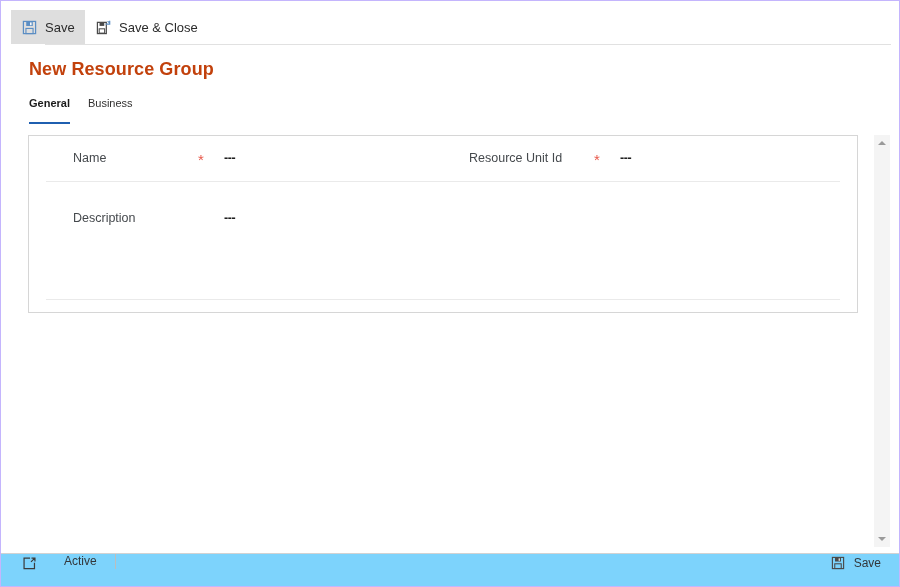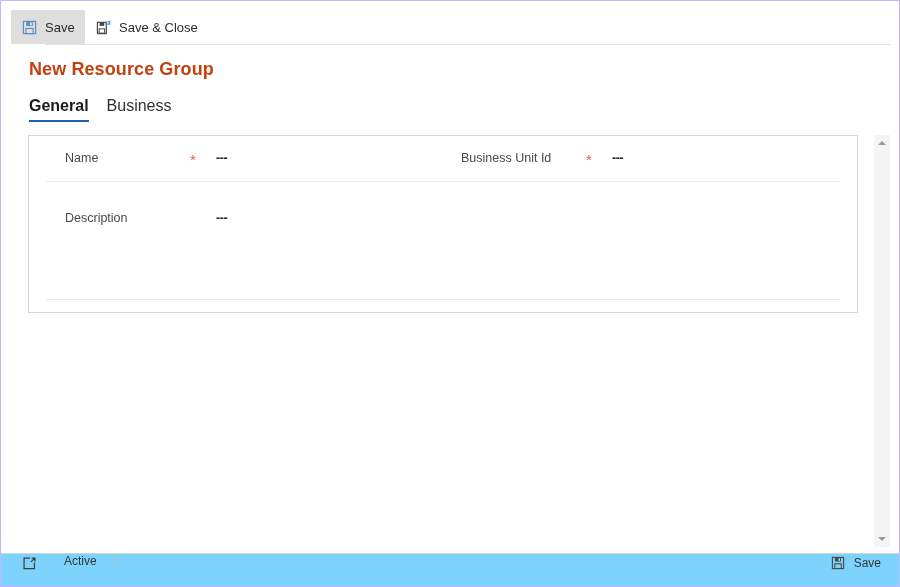--- a/index.html
+++ b/index.html
@@ -85,23 +85,23 @@
   #tab-strip {
     position: absolute;
     left: 28px;
     top: 96px;
     display: flex;
     align-items: flex-start;
     gap: 18px;
   }
   .tab {
     position: relative;
-    font-size: 16px;
+    font-size: 11px;
     color: #323130;
-    padding-bottom: 7px;
+    padding-bottom: 15px;
     cursor: pointer;
     user-select: none;
     white-space: nowrap;
   }
   .tab.selected {
     font-weight: bold;
     color: #1b1b1b;
   }
   .tab.selected::after {
     content: "";
@@ -151,20 +151,21 @@
     height: 18px;
   }
   #field-name { left: 36px; }
   #field-business-unit { left: 432px; }
   #field-description { left: 36px; top: 26px; align-items: flex-end; }
 
   .field-label {
     font-size: 12.5px;
     color: #45494d;
     white-space: nowrap;
+    margin-left: 8px;
   }
   .req-star {
     color: #e8584a;
     font-size: 15px;
     line-height: 1;
     position: relative;
     top: 1px;
   }
   .field-value {
     font-size: 12.5px;
@@ -312,21 +313,21 @@
 
     <div class="field-row" id="row-name">
 
       <div class="field" id="field-name">
         <span class="field-label lbl-box">Name</span>
         <span class="req-star star-box">*</span>
         <span class="field-value">---</span>
       </div>
 
       <div class="field" id="field-business-unit">
-        <span class="field-label lbl-box-wide">Business Unit Id</span>
+        <span class="field-label lbl-box-wide">Resource Unit Id</span>
         <span class="req-star star-box">*</span>
         <span class="field-value">---</span>
       </div>
     </div>
 
     <div class="field-row" id="row-description">
       <div class="field" id="field-description">
         <span class="field-label lbl-box">Description</span>
         <span class="star-box"></span>
         <span class="field-value">---</span>

